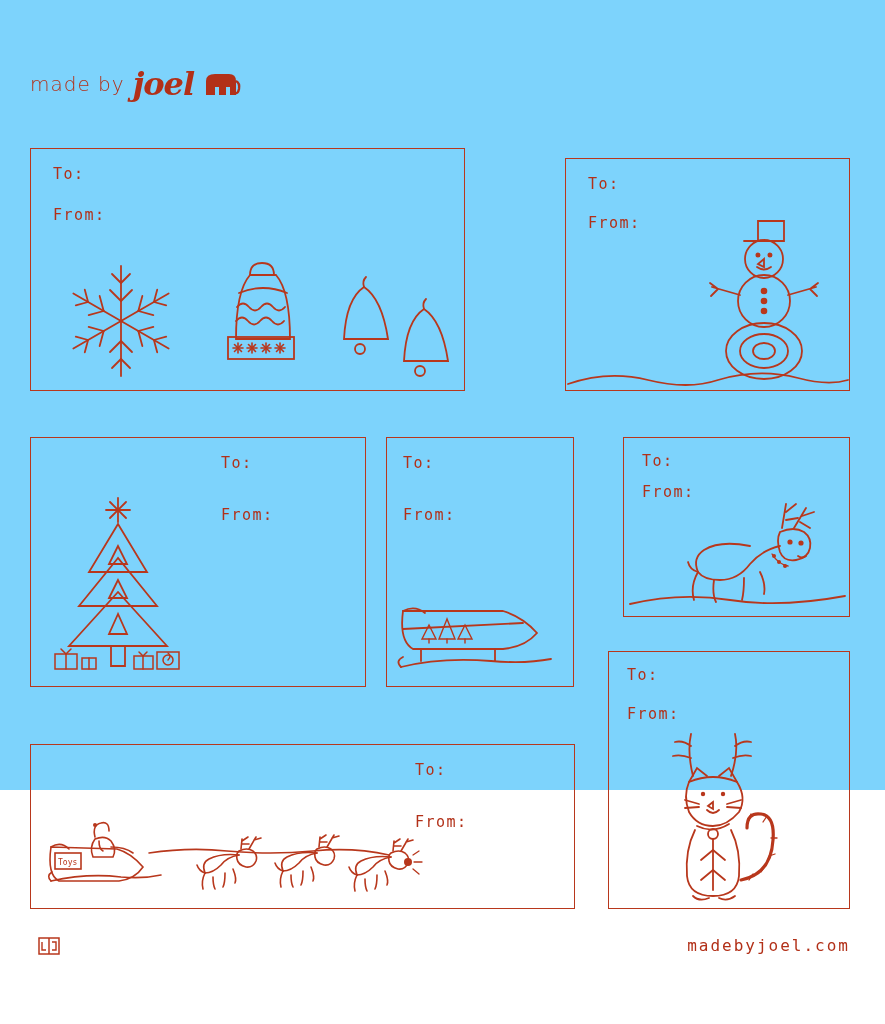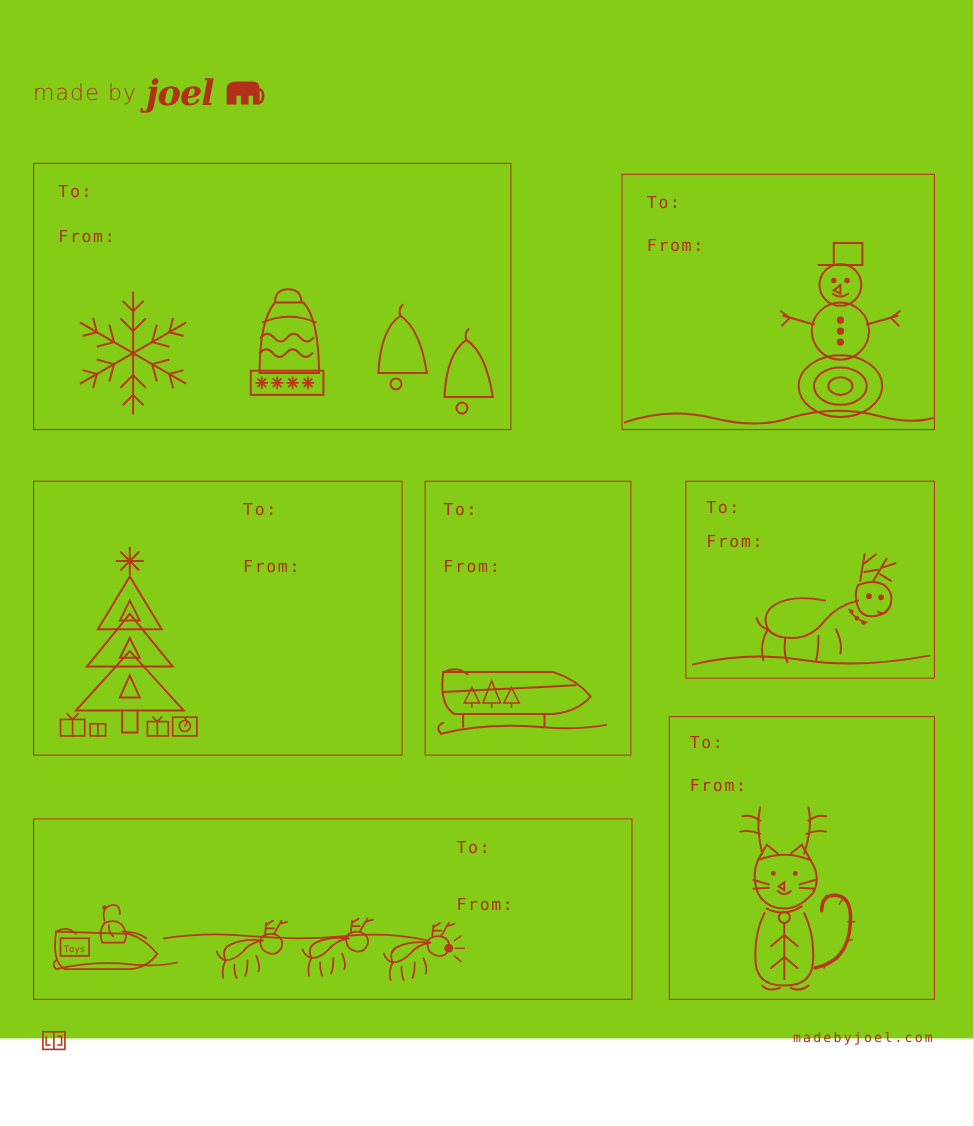--- a/index.html
+++ b/index.html
@@ -12,22 +12,22 @@
     height: 1024px;
     position: relative;
     font-family: "DejaVu Sans Mono", monospace;
     color: #b23018;
     overflow: hidden;
   }
   .page {
     position: absolute;
     left: 0; top: 0;
     width: 885px;
-    height: 944px;
-    background: #84cc16;
+    height: 790px;
+    background: #7dd3fc;
   }
 
   
   .logo {
     position: absolute;
     left: 30px;
     top: 68px;
     display: flex;
     align-items: center;
     gap: 8px;
@@ -49,21 +49,21 @@
     line-height: 1;
   }
   .logo-elephant { display: block; }
 
   
   .footer-url {
     position: absolute;
     right: 35px;
     top: 936px;
     font-family: "DejaVu Sans Mono", monospace;
-    font-size: 12px;
+    font-size: 16px;
     letter-spacing: 2px;
     color: #b23018;
     margin-left: 16px;
   }
   .footer-mark {
     position: absolute;
     left: 38px;
     top: 936px;
   }
 

